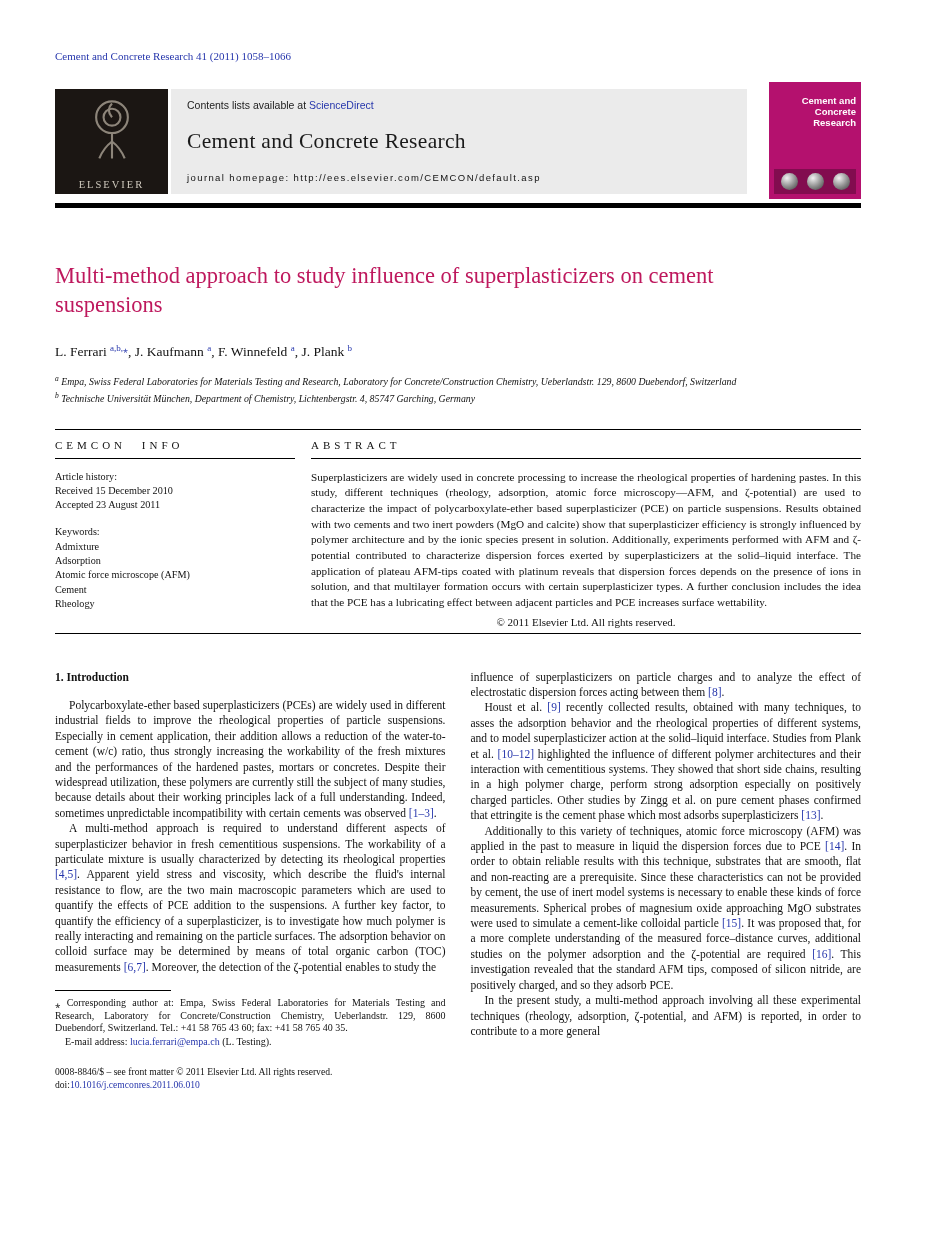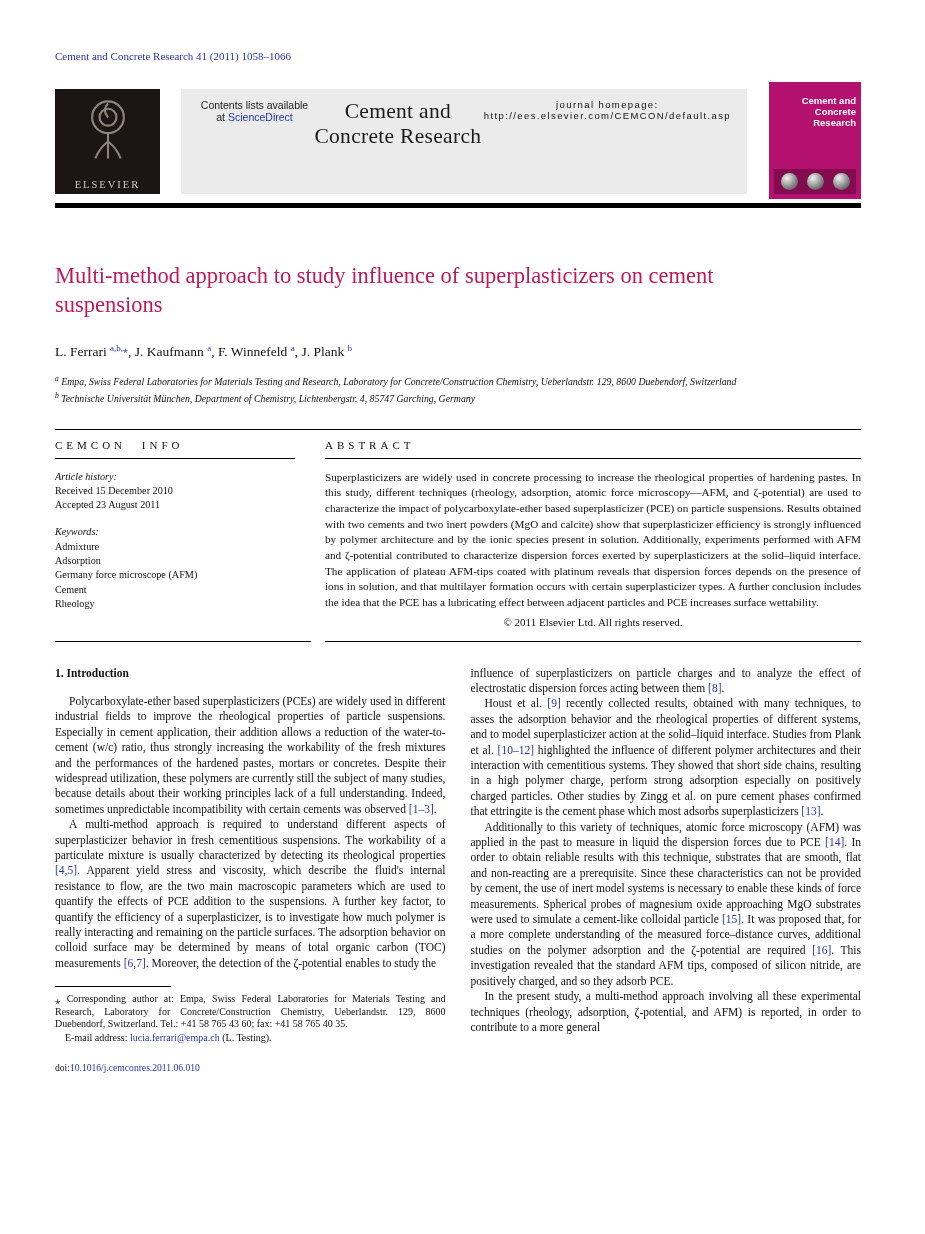--- a/index.html
+++ b/index.html
@@ -2,51 +2,51 @@
 <html style="--link: #2636ac; --cover-bg: #b4116e; --banner-bg: #ebebeb; --logo-bg: #1b1613;"><head>
 <meta charset="utf-8">
 <style>
   html,body{margin:0;padding:0}
   body{width:925px;height:1234px;background:#fff;color:#111;font-family:"Liberation Serif",serif;overflow:hidden;position:relative}
   .page{width:806px;margin-left:55px;padding-top:50px}
   a,.ref{color:var(--link,#2636ac);text-decoration:none;cursor:pointer}
   .citation-line{text-align:left;font-size:11px;margin-bottom:27px}
   
   .masthead{display:flex;align-items:flex-start}
-  .logo-box{width:105px;height:105px;background:var(--logo-bg,#1b1613);position:relative;flex:0 0 auto}
+  .logo-box{width:113px;height:105px;background:var(--logo-bg,#1b1613);position:relative;flex:0 0 auto}
   .logo-box svg{display:block;margin:6px auto 0}
   .logo-label{position:absolute;bottom:4px;width:100%;text-align:center;color:#cfc9bd;font-size:10.5px;letter-spacing:2px}
-  .mast-center{flex:1;height:105px;background:var(--banner-bg,#ebebeb);margin-left:21px;display:flex;justify-content:space-between;text-align:center;padding:10px 16px 11px;box-sizing:border-box}
+  .mast-center{flex:1;height:105px;background:var(--banner-bg,#ebebeb);margin-left:3px;display:flex;flex-direction:column;justify-content:space-between;text-align:left;padding:10px 16px 11px;box-sizing:border-box}
   .contents-line{font-family:"Liberation Sans",sans-serif;font-size:10.5px;color:#222}
   .journal-title{font-size:21.5px;color:#1a1a1a;letter-spacing:.3px}
   .homepage-line{font-family:"Liberation Sans",sans-serif;font-size:9.5px;letter-spacing:1.4px;color:#111}
   .homepage-line a{color:#111}
   .cover{width:92px;height:117px;margin-left:22px;margin-top:-7px;background:var(--cover-bg,#b4116e);flex:0 0 auto;display:flex;flex-direction:column;padding:5px;box-sizing:border-box;position:relative}
   .cover-title{color:#fff;font-family:"Liberation Sans",sans-serif;font-weight:bold;font-size:9.5px;line-height:1.15;text-align:right;margin-top:9px}
   .cover-spheres{margin-top:auto;background:rgba(0,0,0,.28);display:flex;justify-content:space-around;align-items:center;padding:4px 2px}
   .sphere{width:17px;height:17px;border-radius:50%;background:radial-gradient(circle at 35% 30%,#f2f2f2,#8a8a8a 55%,#3a3a3a)}
   .thick-rule{height:5px;background:#000;margin-top:4px}
   
   .article-title{font-size:22.5px;font-weight:normal;line-height:1.27;max-width:725px;margin:54px 0 0;color:#be185d}
   .authors{margin-top:21px;font-size:13.5px}
   .authors sup{font-size:9px}
   .affils{margin-top:13px;font-size:9.8px;font-style:italic;line-height:1.5}
   .affils sup{font-size:7.5px}
   
   .info-abstract{display:flex;border-top:1px solid #000;margin-top:22px}
   .info-col{width:240px;flex:0 0 auto;padding:0 16px 14px 0;border-bottom:1px solid #000}
-  .abstract-col{flex:1;margin-left:14px;padding-bottom:13px;border-bottom:1px solid #000}
+  .abstract-col{flex:1;padding-bottom:5px;border-bottom:1px solid #000}
   .col-heading{font-size:11px;letter-spacing:4px;word-spacing:9px;padding:9px 0 7px;border-bottom:1px solid #000;margin-bottom:11px}
   .info-col .small{font-size:10.2px;line-height:1.4}
-  .info-label{font-style:italic;font-size:10.2px;line-height:1.4}
+  .info-label{font-size:10.2px;line-height:1.4}
   .kw{margin-top:13px}
   .abstract-text{font-size:11.2px;line-height:1.4;text-align:justify;margin:0}
   .copyright{text-align:center;font-size:11px;margin-top:5px}
   
-  .body-cols{display:flex;gap:25px;margin-top:24px}
+  .body-cols{display:flex;gap:25px;margin-top:36px}
   .bcol{flex:1;font-size:11.5px;line-height:15.4px;text-align:justify}
   .sec-heading{font-size:11.5px;font-weight:bold;margin:0 0 13px}
   .para{margin:0}
   .indent{text-indent:14px}
   
   .footnote{margin-top:15px;font-size:10px;line-height:12.4px}
   .fn-rule{width:116px;border-top:1px solid #000;margin-bottom:6px}
   .fn-text{margin:0;text-align:justify}
   .fn-email{margin:1px 0 0;text-indent:10px;text-align:left}
   .italic{}
@@ -108,21 +108,21 @@
 
   <div class="info-abstract">
     <div class="info-col">
       <div class="col-heading">CEMCON INFO</div>
       <div class="info-label">Article history:</div>
       <div class="small">Received 15 December 2010</div>
       <div class="small">Accepted 23 August 2011</div>
       <div class="info-label kw">Keywords:</div>
       <div class="small">Admixture</div>
       <div class="small">Adsorption</div>
-      <div class="small">Germany force microscope (AFM)</div>
+      <div class="small">Atomic force microscope (AFM)</div>
       <div class="small">Cement</div>
       <div class="small">Rheology</div>
     </div>
     <div class="abstract-col">
       <div class="col-heading">ABSTRACT</div>
       <p class="abstract-text">Superplasticizers are widely used in concrete processing to increase the rheological properties of hardening pastes. In this study, different techniques (rheology, adsorption, atomic force microscopy—AFM, and ζ-potential) are used to characterize the impact of polycarboxylate-ether based superplasticizer (PCE) on particle suspensions. Results obtained with two cements and two inert powders (MgO and calcite) show that superplasticizer efficiency is strongly influenced by polymer architecture and by the ionic species present in solution. Additionally, experiments performed with AFM and ζ-potential contributed to characterize dispersion forces exerted by superplasticizers at the solid–liquid interface. The application of plateau AFM-tips coated with platinum reveals that dispersion forces depends on the presence of ions in solution, and that multilayer formation occurs with certain superplasticizer types. A further conclusion includes the idea that the PCE has a lubricating effect between adjacent particles and PCE increases surface wettability.</p>
       <div class="copyright">© 2011 Elsevier Ltd. All rights reserved.</div>
     </div>
   </div>
 
@@ -132,20 +132,21 @@
       <p class="para indent"><span>Polycarboxylate-ether based superplasticizers (PCEs) are widely used in different industrial fields to improve the rheological properties of particle suspensions. Especially in cement application, their addition allows a reduction of the water-to-cement (w/c) ratio, thus strongly increasing the workability of the fresh mixtures and the performances of the hardened pastes, mortars or concretes. Despite their widespread utilization, these polymers are currently still the subject of many studies, because details about their working principles lack of a full understanding. Indeed, sometimes unpredictable incompatibility with certain cements was observed </span><span class="ref">[1–3]</span><span>.</span></p>
       <p class="para indent"><span>A multi-method approach is required to understand different aspects of superplasticizer behavior in fresh cementitious suspensions. The workability of a particulate mixture is usually characterized by detecting its rheological properties </span><span class="ref">[4,5]</span><span>. Apparent yield stress and viscosity, which describe the fluid's internal resistance to flow, are the two main macroscopic parameters which are used to quantify the effects of PCE addition to the suspensions. A further key factor, to quantify the efficiency of a superplasticizer, is to investigate how much polymer is really interacting and remaining on the particle surfaces. The adsorption behavior on colloid surface may be determined by means of total organic carbon (TOC) measurements </span><span class="ref">[6,7]</span><span>. Moreover, the detection of the ζ-potential enables to study the</span></p>
 
       <div class="footnote">
         <div class="fn-rule"></div>
         <p class="fn-text">⁎ Corresponding author at: Empa, Swiss Federal Laboratories for Materials Testing and Research, Laboratory for Concrete/Construction Chemistry, Ueberlandstr. 129, 8600 Duebendorf, Switzerland. Tel.: +41 58 765 43 60; fax: +41 58 765 40 35.</p>
         <p class="fn-email"><span class="italic">E-mail address: </span><a>lucia.ferrari@empa.ch</a><span> (L. Testing).</span></p>
       </div>
 
       <div class="bottom-meta">
+        <div>0008-8846/$ – see front matter © 2011 Elsevier Ltd. All rights reserved.</div>
         <div><span>doi:</span><a>10.1016/j.cemconres.2011.06.010</a></div>
       </div>
     </div>
 
     <div class="bcol">
       <p class="para"><span>influence of superplasticizers on particle charges and to analyze the effect of electrostatic dispersion forces acting between them </span><span class="ref">[8]</span><span>.</span></p>
       <p class="para indent"><span>Houst et al. </span><span class="ref">[9]</span><span> recently collected results, obtained with many techniques, to asses the adsorption behavior and the rheological properties of different systems, and to model superplasticizer action at the solid–liquid interface. Studies from Plank et al. </span><span class="ref">[10–12]</span><span> highlighted the influence of different polymer architectures and their interaction with cementitious systems. They showed that short side chains, resulting in a high polymer charge, perform strong adsorption especially on positively charged particles. Other studies by Zingg et al. on pure cement phases confirmed that ettringite is the cement phase which most adsorbs superplasticizers </span><span class="ref">[13]</span><span>.</span></p>
       <p class="para indent"><span>Additionally to this variety of techniques, atomic force microscopy (AFM) was applied in the past to measure in liquid the dispersion forces due to PCE </span><span class="ref">[14]</span><span>. In order to obtain reliable results with this technique, substrates that are smooth, flat and non-reacting are a prerequisite. Since these characteristics can not be provided by cement, the use of inert model systems is necessary to enable these kinds of force measurements. Spherical probes of magnesium oxide approaching MgO substrates were used to simulate a cement-like colloidal particle </span><span class="ref">[15]</span><span>. It was proposed that, for a more complete understanding of the measured force–distance curves, additional studies on the polymer adsorption and the ζ-potential are required </span><span class="ref">[16]</span><span>. This investigation revealed that the standard AFM tips, composed of silicon nitride, are positively charged, and so they adsorb PCE.</span></p>
       <p class="para indent"><span>In the present study, a multi-method approach involving all these experimental techniques (rheology, adsorption, ζ-potential, and AFM) is reported, in order to contribute to a more general</span></p>
     </div>

